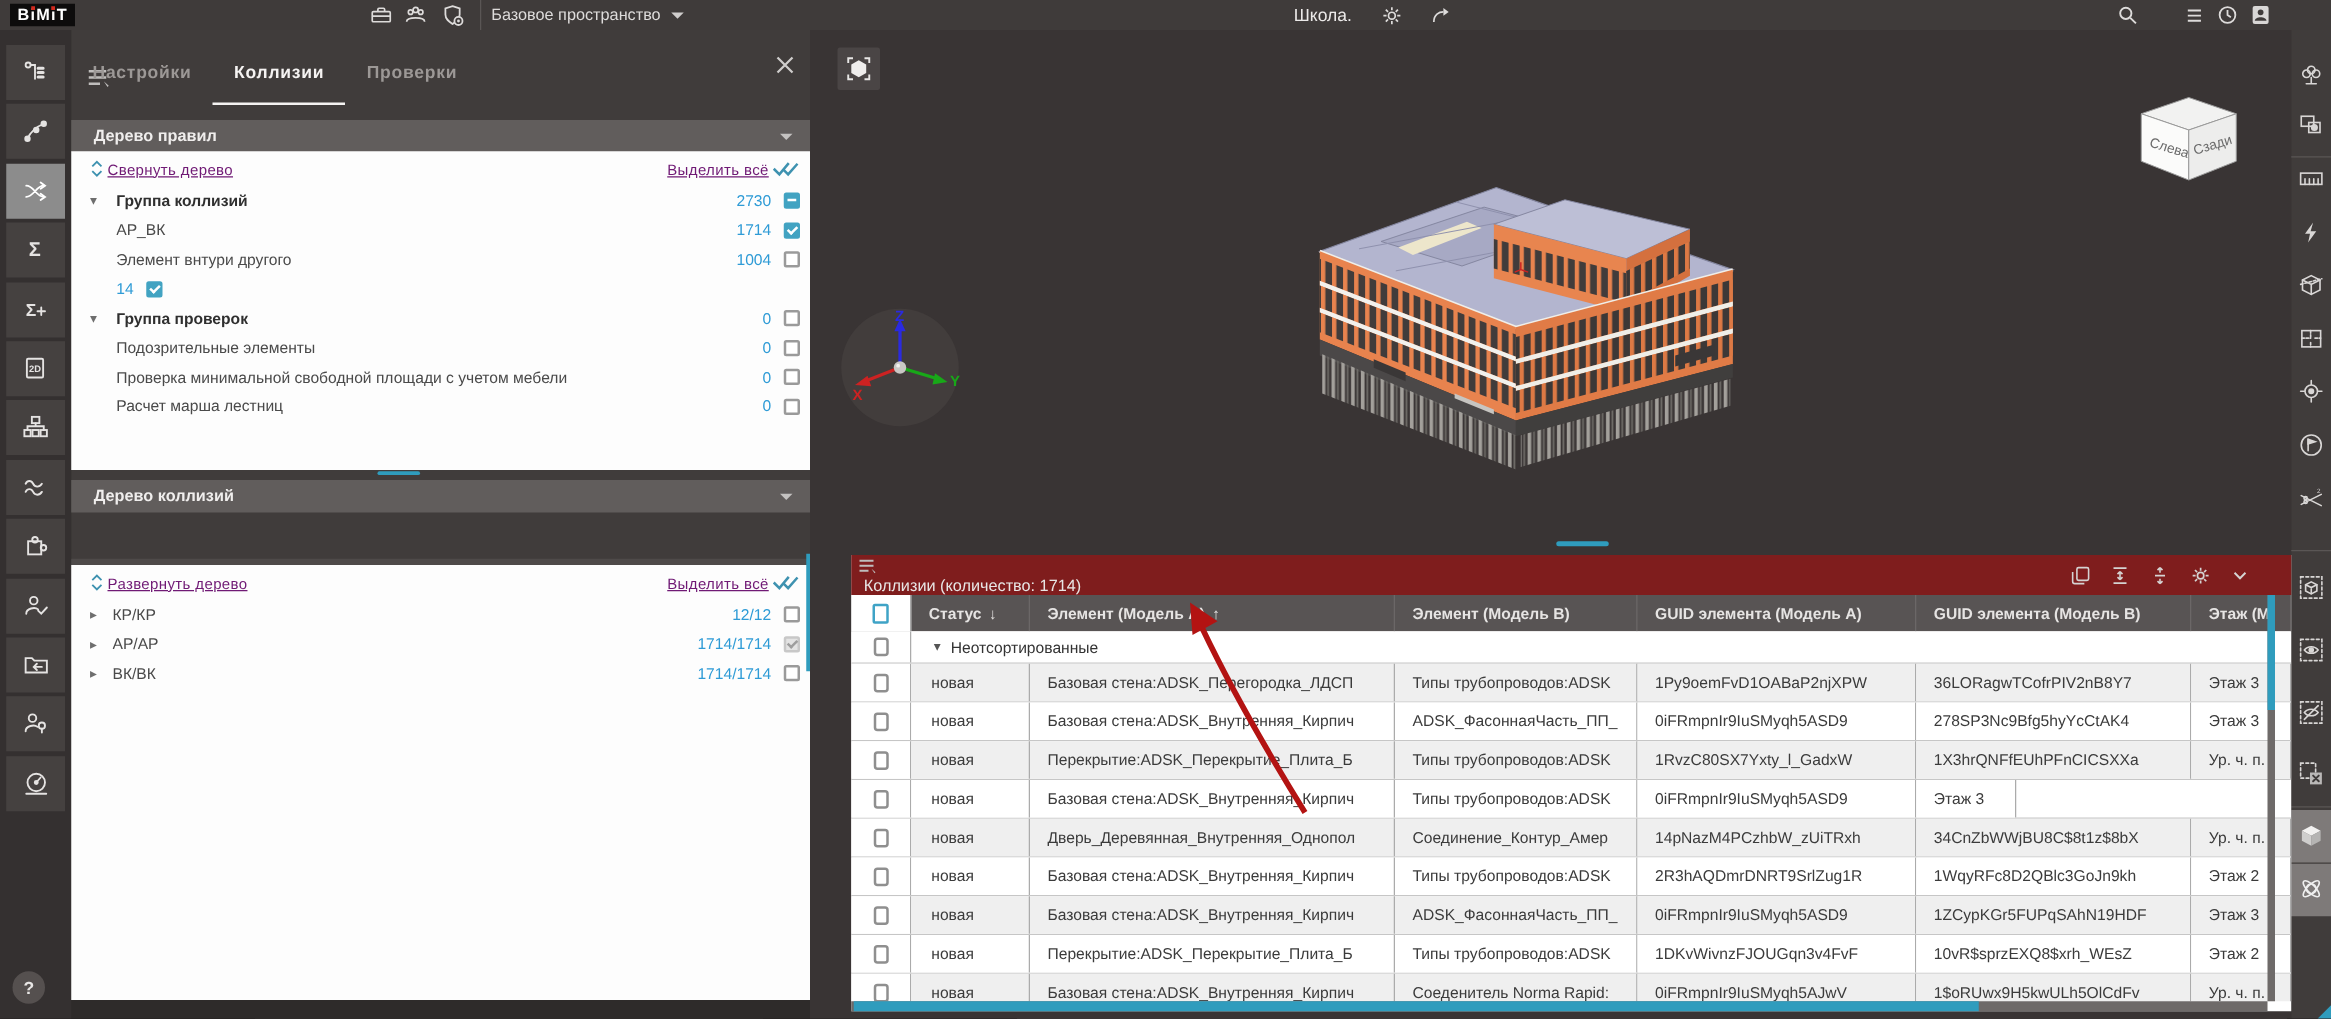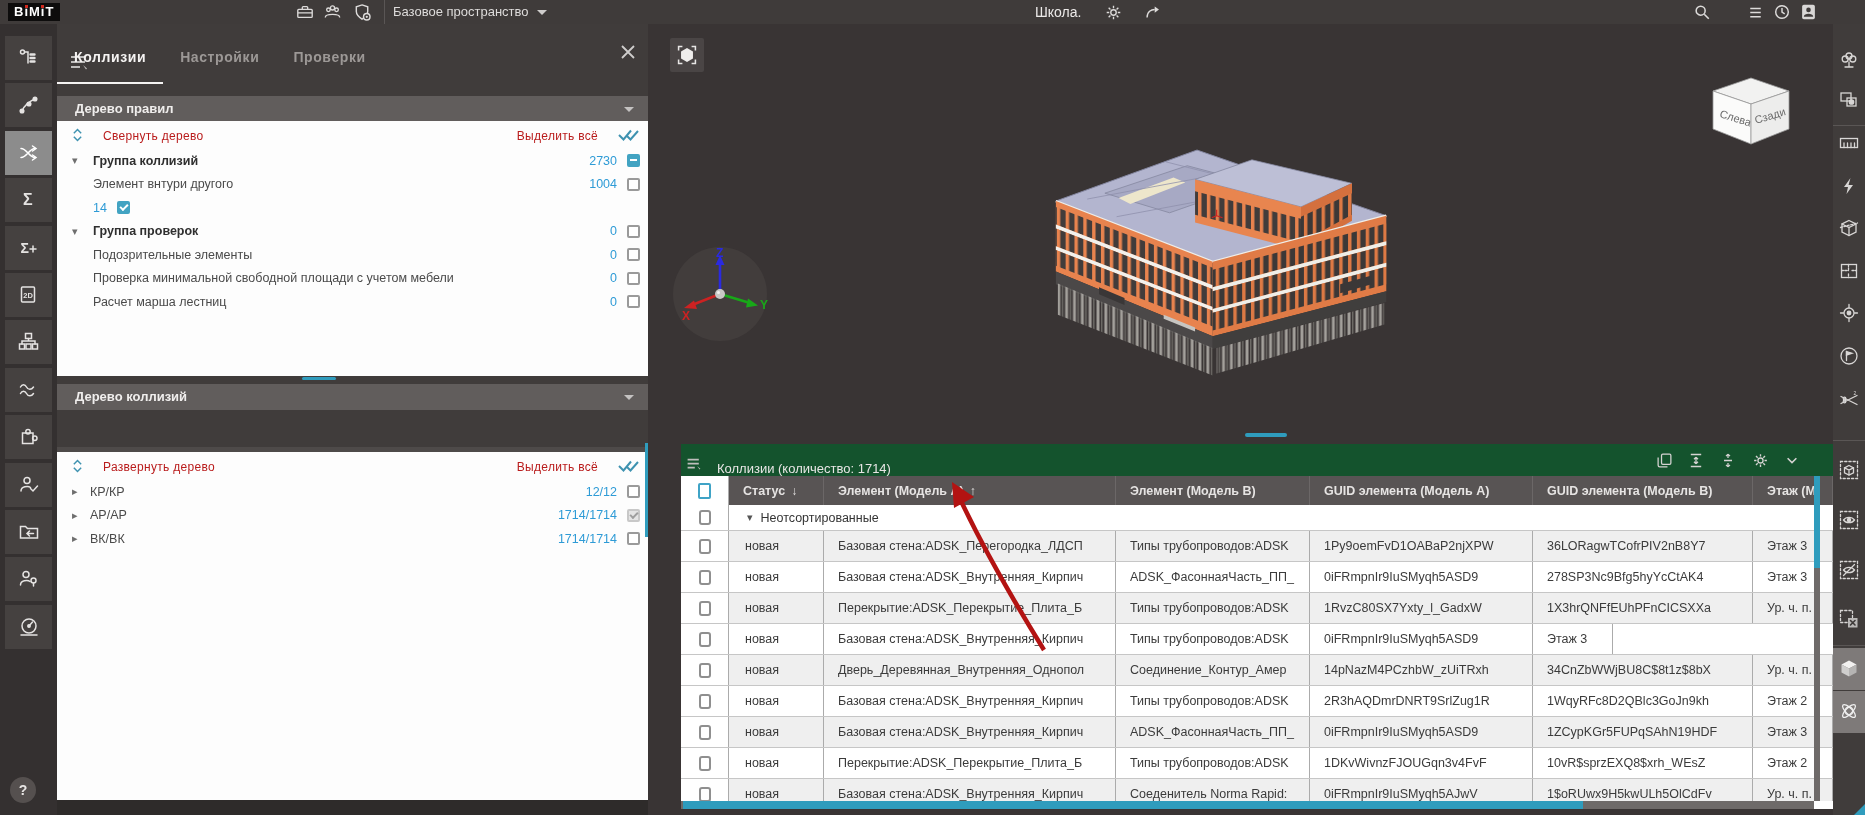--- a/index.html
+++ b/index.html
@@ -41,21 +41,21 @@
   .ptab.active { color:#F5F3F2; }
   .ptab.active::after { content:""; position:absolute; left:0; right:0; bottom:6px; height:2.5px; background:#F5F3F2; }
 
   .sec-header { position:absolute; left:0; width:100%; height:26px; background:#615D5C; color:#F0EEED;
                 font-size:13px; font-weight:bold; line-height:26px; padding-left:18px; }
   .sec-caret { position:absolute; right:14px; top:11px; width:0; height:0;
                border-left:5px solid transparent; border-right:5px solid transparent; border-top:5px solid #C4C2C1; cursor:pointer; }
   .sec-body { position:absolute; left:0; width:100%; background:#FDFDFD; overflow:hidden; }
 
   .tree-toolbar { height:28px; display:flex; align-items:center; padding:0 8px 0 15px; }
-  .tlink { display:flex; align-items:center; gap:20px; color:#b91c1c; font-size:12px; letter-spacing:.3px; cursor:pointer; }
+  .tlink { display:flex; align-items:center; gap:3px; color:#701a75; font-size:12px; letter-spacing:.3px; cursor:pointer;text-decoration:underline; }
   .tlink .txt { padding-top:1px; }
   .spacer { flex:1; }
 
   .trow { height:23.5px; display:flex; align-items:center; padding:0 8px 0 15px; font-size:12.5px; color:#4A4A4A; cursor:pointer; }
   .trow .caret { width:21px; color:#6E6E6E; font-size:11px; }
   .trow.group .lbl { font-weight:bold; color:#2F2F2F; }
   .trow .lbl { flex:1; white-space:nowrap; overflow:hidden; }
   .trow .cnt { color:#2E9BD6; margin-right:10px; }
   .cbx { width:13px; height:13px; border:2px solid #9A9A9A; border-radius:2px; background:#fff; position:relative; flex:none; cursor:pointer; }
   .st-checked { background:#42A3C2; border-color:#42A3C2; }
@@ -78,21 +78,21 @@
 
   
   .viewport { position:absolute; left:648px; top:24px; width:1185px; height:791px; background:#393434; }
   .focus-btn { position:absolute; left:22px; top:14px; width:34px; height:34px; background:#4A4545; border-radius:2px;
                display:flex; align-items:center; justify-content:center; cursor:pointer; }
   .navcube { position:absolute; left:1058px; top:50px; cursor:pointer; }
   .gizmo { position:absolute; left:22px; top:221px; }
 
   
   .table-panel { position:absolute; left:33px; top:420px; width:1152px; height:365px; background:#fff; z-index:5; }
-  .tp-title { position:absolute; left:0; top:0; width:100%; height:32px; background:#14532d; display:flex; align-items:flex-end; }
+  .tp-title { position:absolute; left:0; top:0; width:100%; height:32px; background:#7f1d1d; display:flex; align-items:flex-start;flex-direction:column; }
   .tp-title .t { margin-left:10px; font-size:13px; color:#E8E6E5; }
   .tp-ic { width:26px; height:24px; display:flex; align-items:center; justify-content:center; cursor:pointer; }
   .tp-icons { position:absolute; right:28px; top:4px; display:flex; gap:6px; }
   .thead { position:absolute; left:0; top:32px; width:100%; height:29px; display:flex; background:#585454; }
   .th { height:29px; display:flex; align-items:center; padding-left:14px; font-size:12.5px; font-weight:bold; color:#E6E4E3;
         border-right:1px solid #6B6767; white-space:nowrap; overflow:hidden; cursor:pointer; }
   .th .sort { margin-left:6px; font-size:12px; color:#E0DEDD; }
   .th-cb { background:#fff; display:flex; align-items:center; justify-content:center; padding:0; border-right:1px solid #ABABAB; }
   .hcbx { width:13px; height:16px; border:2px solid #3FA3C6; border-radius:2px; background:#fff; cursor:pointer; }
   .tbody { position:absolute; left:0; top:61px; width:100%; bottom:8px; overflow:hidden; }
@@ -283,22 +283,22 @@
     </div>
 
   <div class="left-panel">
     <div class="lp-tabs">
       <div class="lp-burger">
         <svg width="20" height="17" viewBox="0 0 20 17" fill="none" stroke="#BFBDBC" stroke-width="2">
             <path d="M2 3h14M2 8h14M2 13h9"></path>
             <path d="M14 11l4 3.5-1 1z" fill="#BFBDBC" stroke="none"></path>
           </svg>
       </div>
+      <div class="ptab">Настройки</div>
       <div class="ptab active">Коллизии</div>
-      <div class="ptab">Настройки</div>
       <div class="ptab">Проверки</div>
       <div class="lp-close">
         <svg width="16" height="16" viewBox="0 0 16 16" stroke="#CFCDCC" stroke-width="1.8">
             <path d="M2 2l12 12M14 2L2 14"></path>
           </svg>
       </div>
     </div>
 
     <div class="sec-header" style="top:72px">
       <span>Дерево правил</span>
@@ -319,20 +319,26 @@
               <path d="M1 7l4.5 4.5L13 2.5M8.5 7.5l4 4L20 3"></path>
             </svg>
         </span>
       </div>
       <div id="rules-rows">
           <div class="trow group">
             <span class="caret">▾</span>
             <span class="lbl">Группа коллизий</span>
             <span class="cnt">2730</span>
             <span class="cbx st-indeterminate"></span>
+          </div>
+          <div class="trow">
+            <span class="caret"></span>
+            <span class="lbl">АР_ВК</span>
+            <span class="cnt">1714</span>
+            <span class="cbx st-checked"></span>
           </div>
           <div class="trow">
             <span class="caret"></span>
             <span class="lbl">Элемент внтури другого</span>
             <span class="cnt">1004</span>
             <span class="cbx st-unchecked"></span>
           </div>
           <div class="trow">
             <span class="caret"></span>
             <span class="cnt">14</span>

